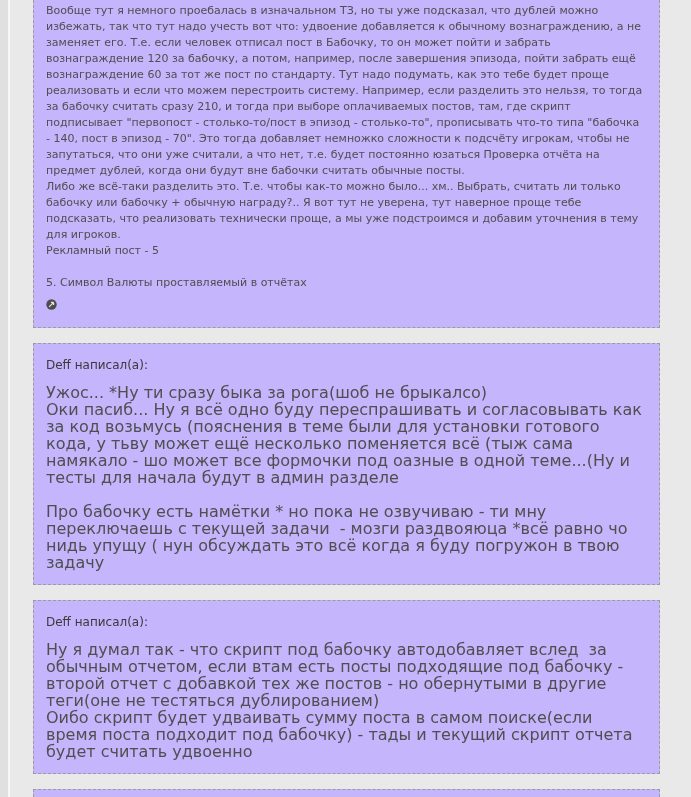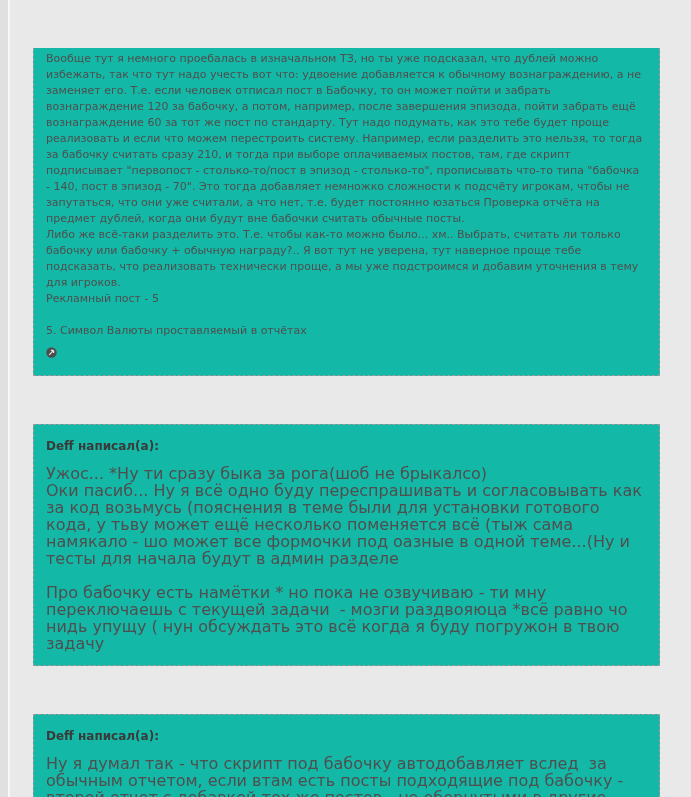--- a/index.html
+++ b/index.html
@@ -18,40 +18,39 @@
     border-right: 2px solid #f7f7f7;
   }
   .content {
     position: absolute; left: 10px; top: 0; right: 0; bottom: 0;
     padding-left: 23px;
   }
   .qbox {
     box-sizing: border-box;
     width: 627px;
     border: 1px dashed #9c9c9c;
-    background: #14b8a6;
+    background: #c4b5fd;
     color: #4f4f4f;
     margin-bottom: 15px;
-    margin-top: 48px;
   }
   .post-block {
     border-top: none;
     padding: 3px 13px 17px 12px;
   }
   .post-body {
     font-size: 11px;
     line-height: 16px;
     white-space: pre-wrap;
   }
   .quote-block {
     padding: 12px 13px 13px 12px;
   }
   .quote-author {
     font-size: 12px;
-    font-weight: bold;
+    font-weight: normal;
     color: #3a3a3a;
     margin: 2px 0 12px 0;
   }
   .quote-body {
     font-size: 16px;
     line-height: 17px;
     white-space: pre-wrap;
   }
   .currency-icon {
     display: inline-block;

